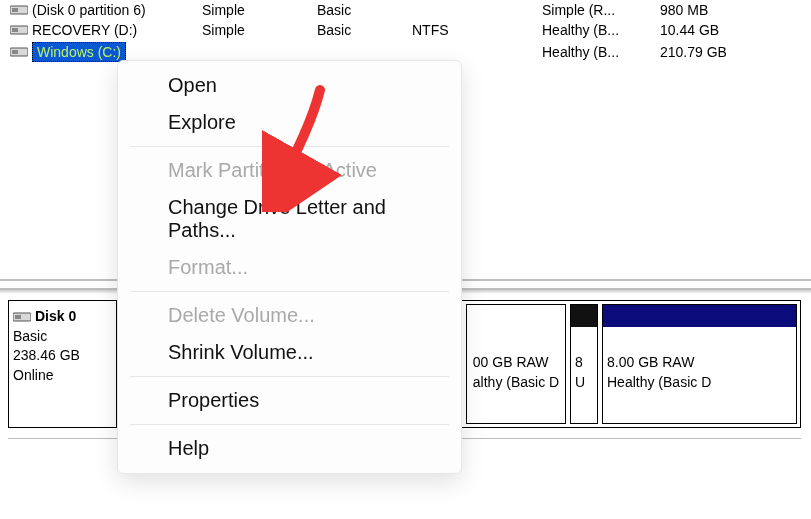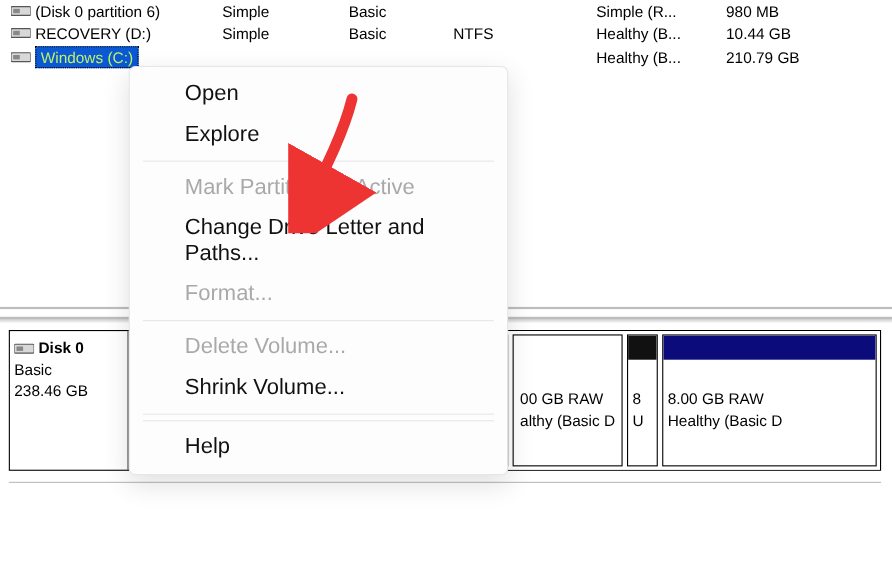--- a/index.html
+++ b/index.html
@@ -208,20 +208,21 @@
   <div class="cm-item">Open</div>
   <div class="cm-item">Explore</div>
   <div class="cm-sep"></div>
   <div class="cm-item disabled">Mark Partition as Active</div>
   <div class="cm-item">Change Drive Letter and Paths...</div>
   <div class="cm-item disabled">Format...</div>
   <div class="cm-sep"></div>
   <div class="cm-item disabled">Delete Volume...</div>
   <div class="cm-item">Shrink Volume...</div>
   <div class="cm-sep"></div>
+  <div class="cm-item">Properties</div>
   <div class="cm-sep"></div>
   <div class="cm-item">Help</div>
 </div>
 
 <svg class="red-arrow" viewBox="0 0 80 130">
   <defs>
     <marker id="ah" markerWidth="14" markerHeight="14" refX="5" refY="5" orient="auto">
       <path d="M0,0 L10,5 L0,10 Z" fill="#e33"></path>
     </marker>
   </defs>
@@ -236,20 +237,21 @@
     <div class="disk-header">
       <div class="title-line">
         <svg class="disk-icon-svg" viewBox="0 0 18 12">
             <rect x="0" y="2" width="18" height="8" rx="1" fill="#d8d8d8" stroke="#555" stroke-width="1"></rect>
             <rect x="2" y="4" width="6" height="4" fill="#888"></rect>
           </svg>
         <span>Disk 0</span>
       </div>
       <div>Basic</div>
       <div>238.46 GB</div>
+      <div>Online</div>
     </div>
     <div class="disk-partitions">
       <div class="part-box pb-hidden">
         <div class="part-top"></div>
         <div class="part-body"></div>
       </div>
       <div class="part-box pb-eight">
         <div class="part-top"></div>
         <div class="part-body">
           <div style="height:22px"></div>

